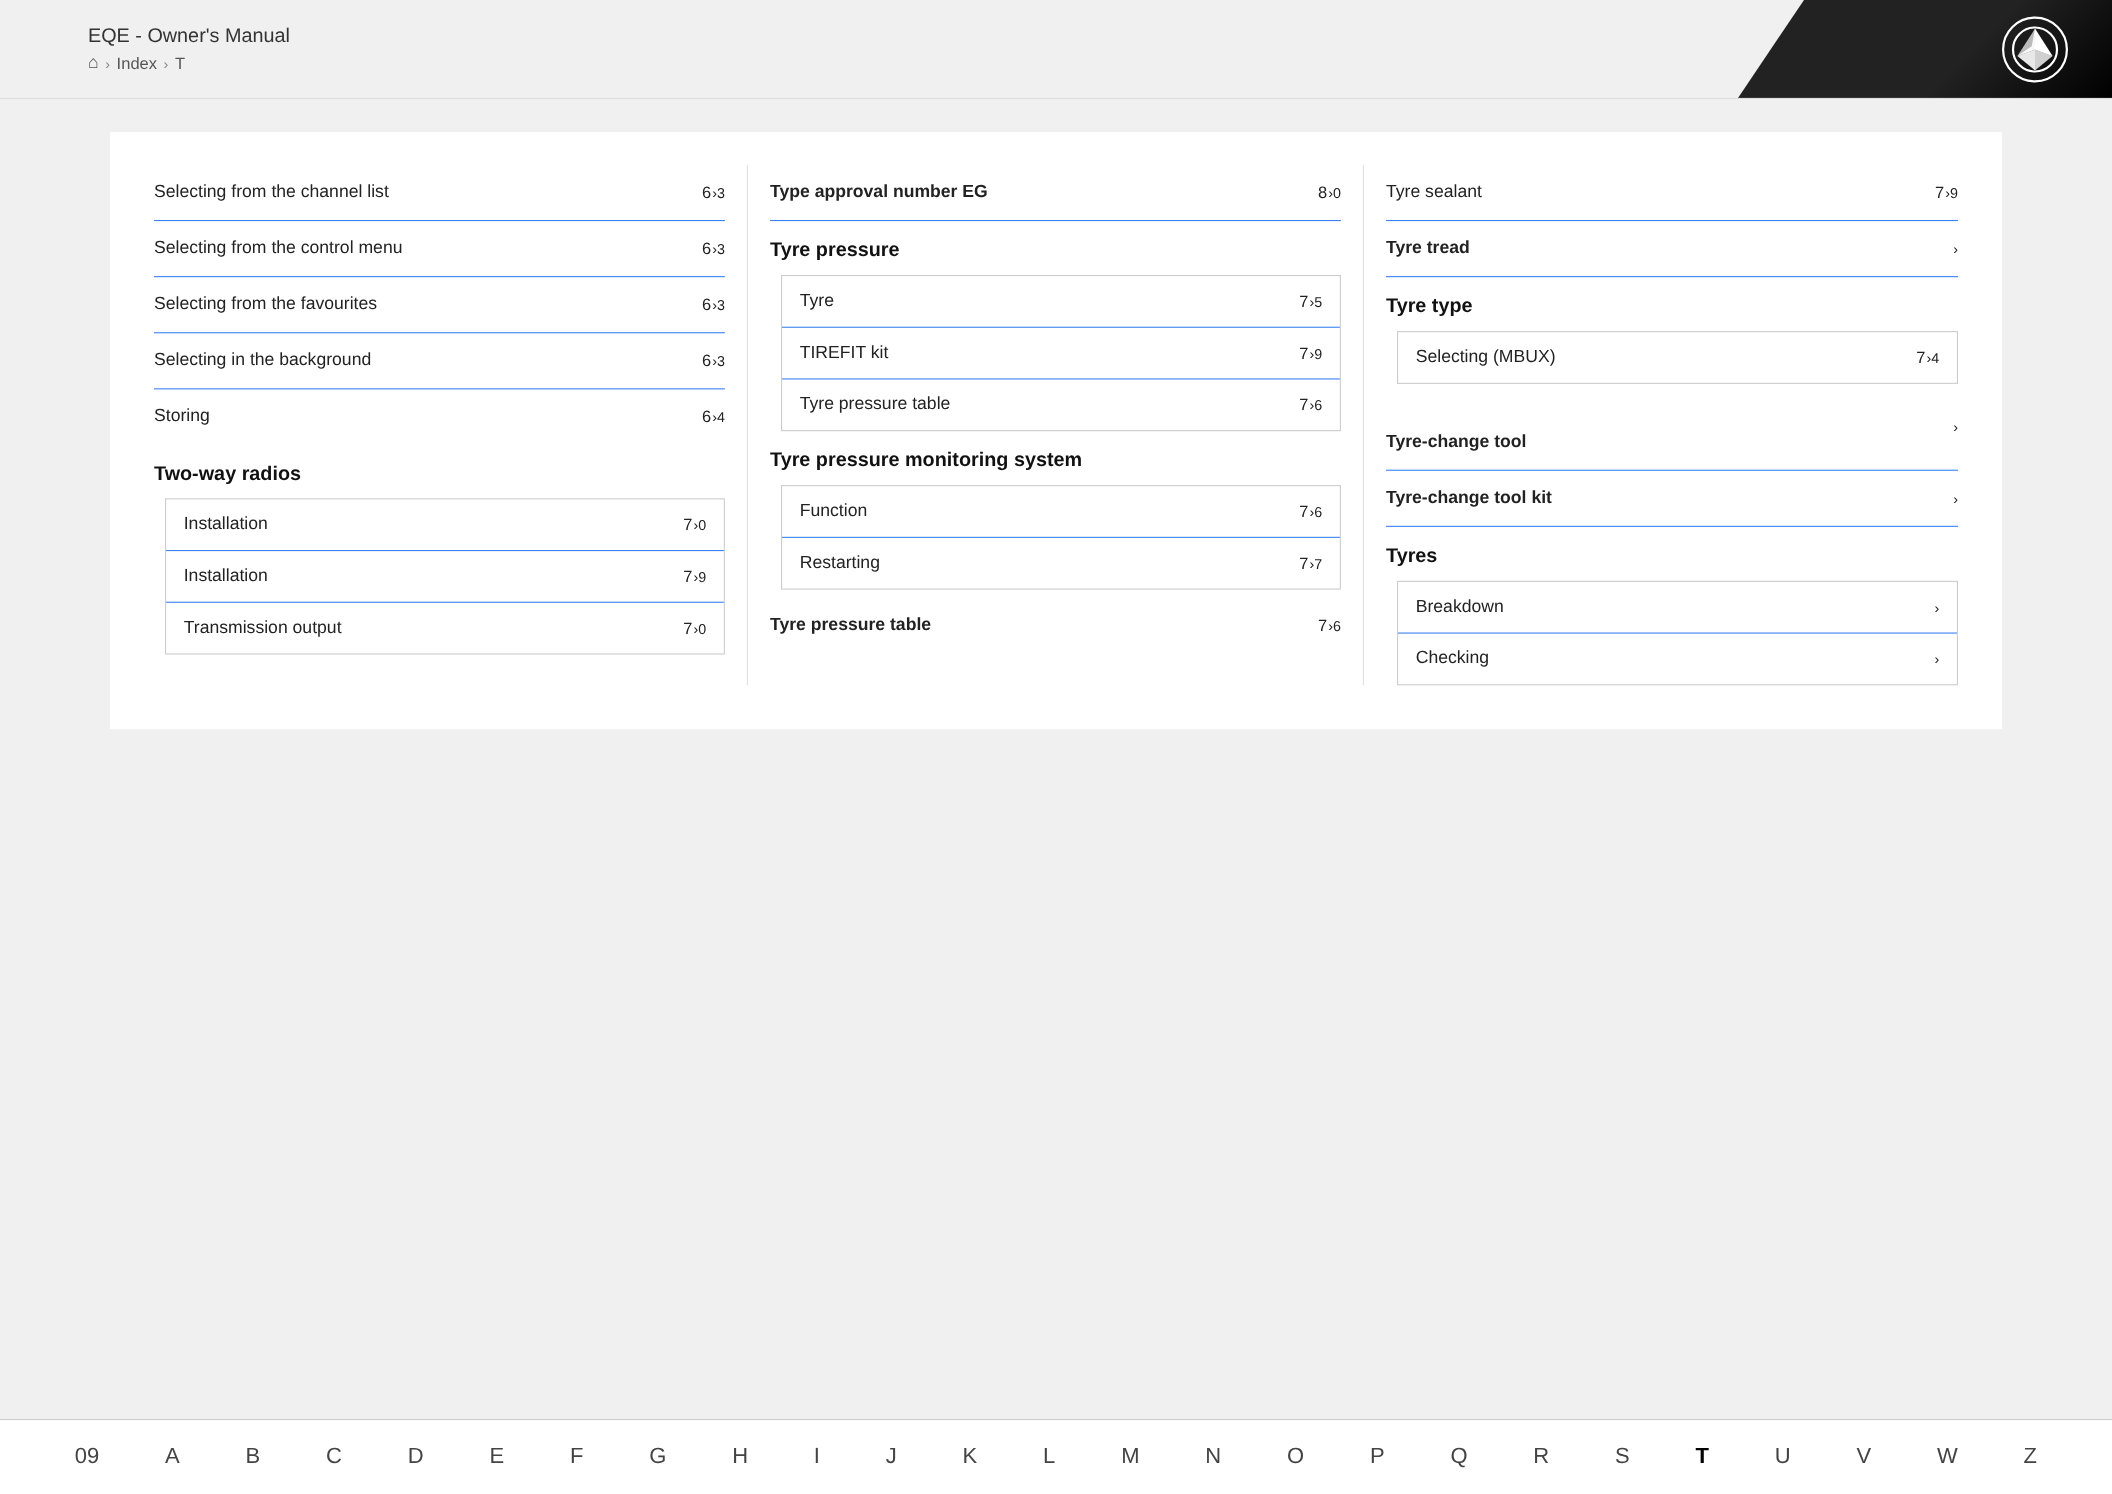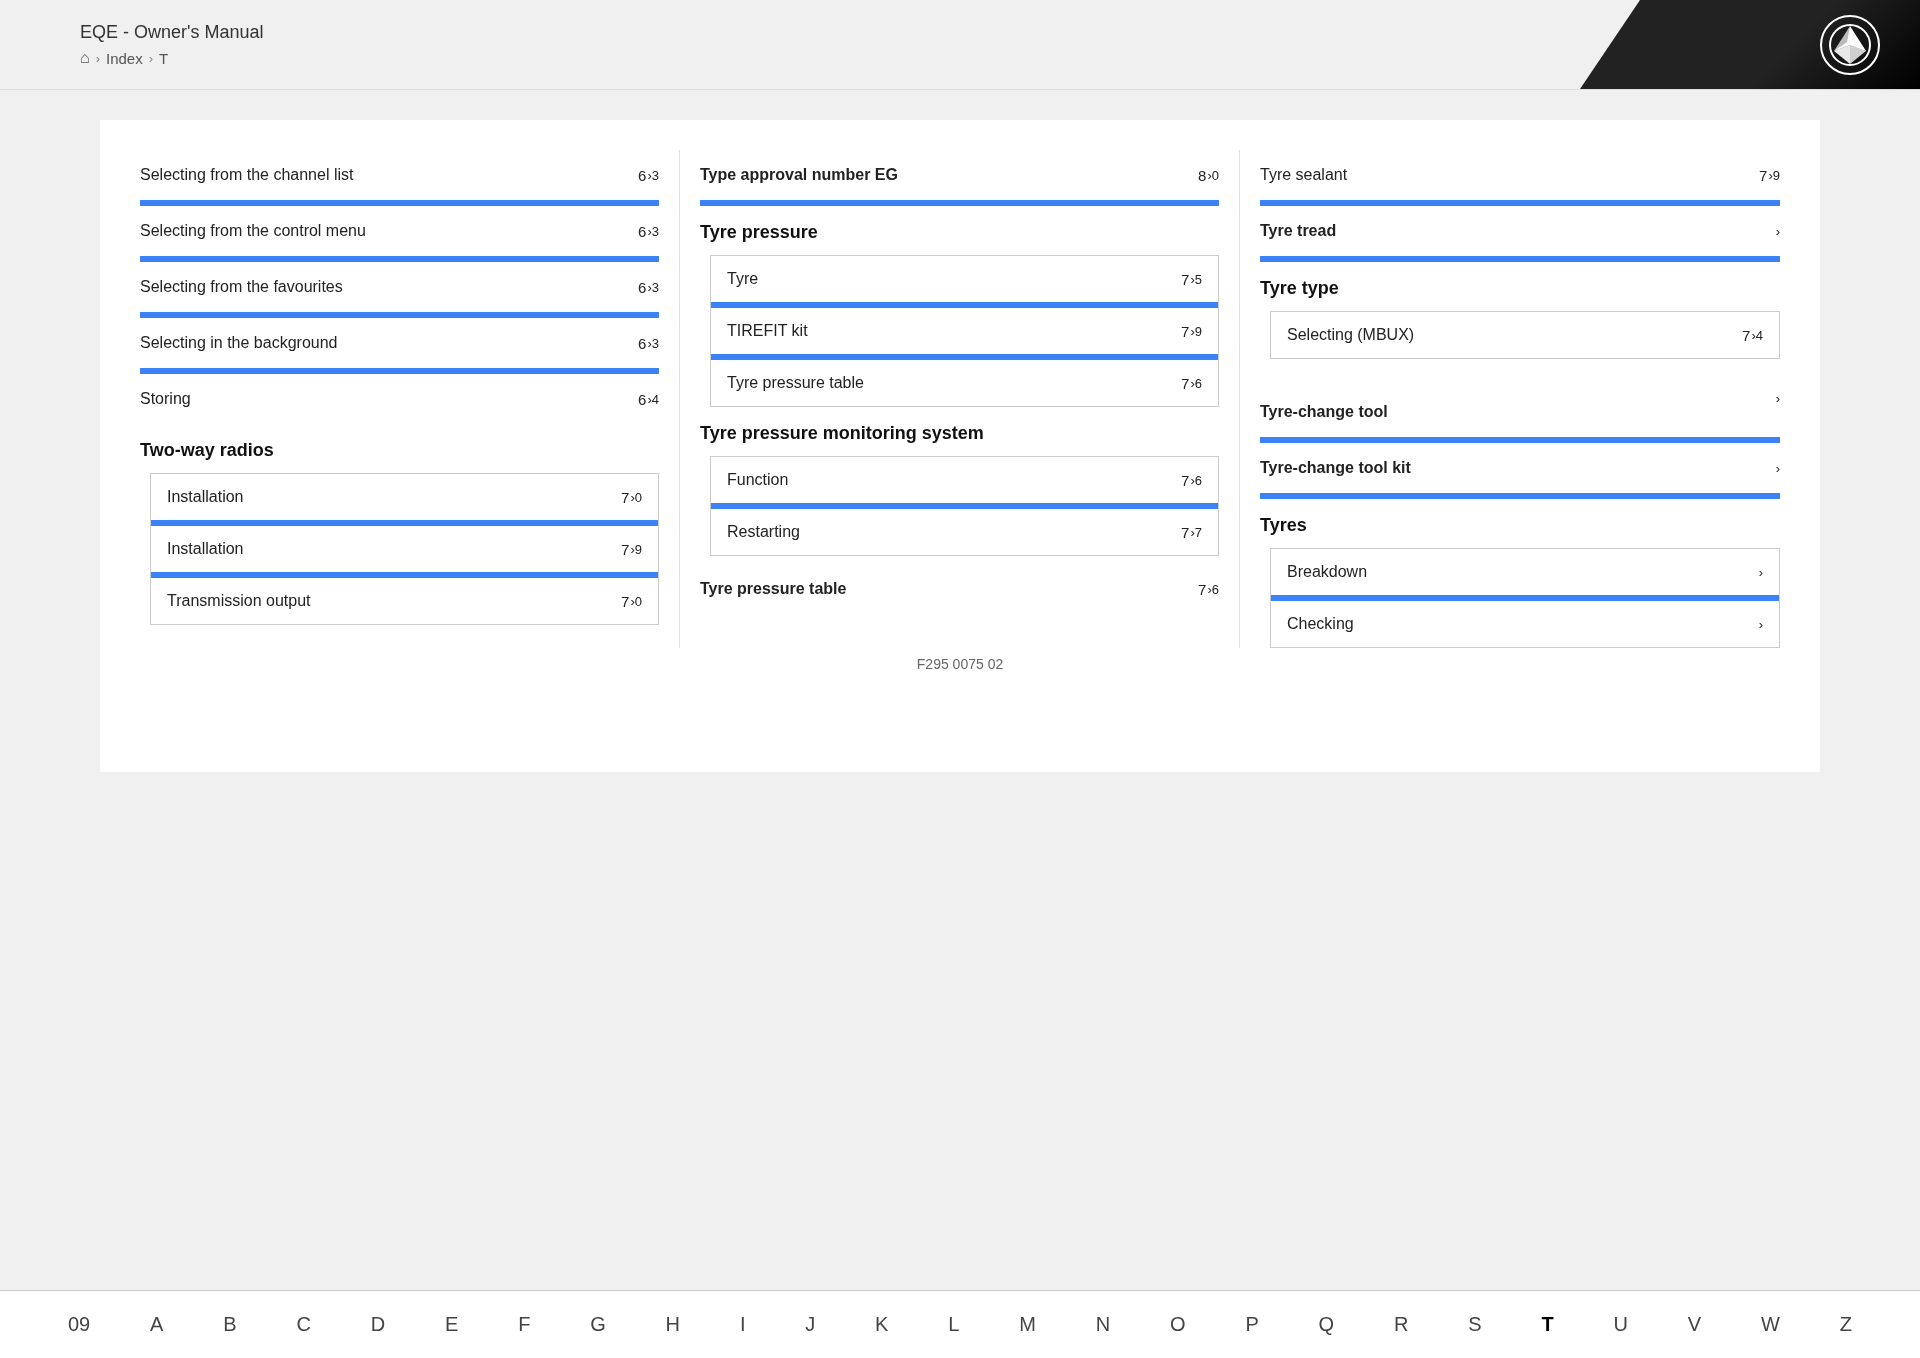--- a/index.html
+++ b/index.html
@@ -98,21 +98,21 @@
       padding: 16px 0 12px 0;
       color: #111;
     }
 
     
     .entry {
       display: flex;
       align-items: center;
       justify-content: space-between;
       padding: 16px 0;
-      border-bottom: 6px solid #3b82f6;
+      border-bottom: 1px solid #3b82f6;
       font-size: 16px;
       color: #222;
     }
     .entry:last-child {
       border-bottom: none;
     }
     .entry-label {
       flex: 1;
     }
 
@@ -408,21 +408,20 @@
             <span class="page-ref">
                 <span class="arr">›</span>
               </span>
           </div>
         </div>
       </div>
     </div>
 
   </div>
 
-  <div class="footer-doc">F295 0075 02</div>
 </div>
 
 <div class="alpha-nav">
   <span class="alpha-nav-item">09</span>
   <span class="alpha-nav-item">A</span>
   <span class="alpha-nav-item">B</span>
   <span class="alpha-nav-item">C</span>
   <span class="alpha-nav-item">D</span>
   <span class="alpha-nav-item">E</span>
   <span class="alpha-nav-item">F</span>

